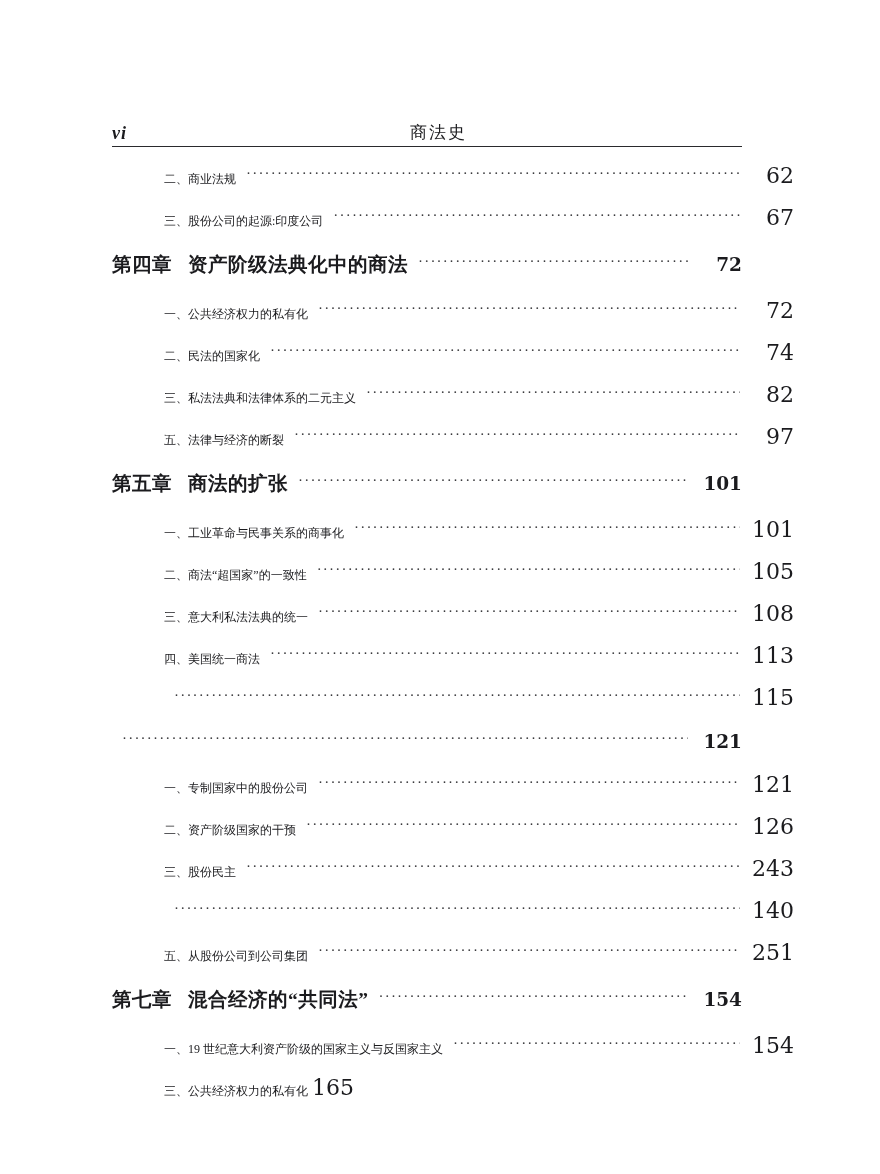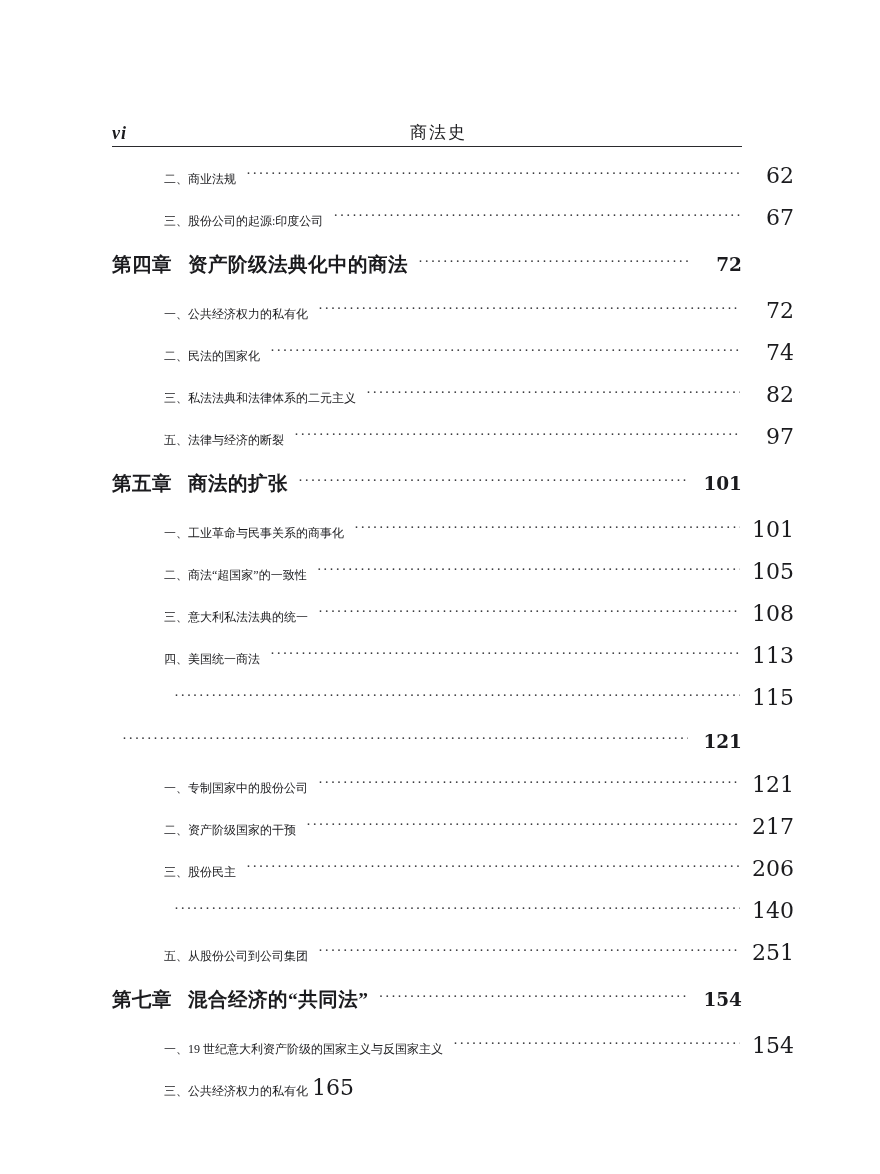--- a/index.html
+++ b/index.html
@@ -201,26 +201,26 @@
           <span class="page-num">121</span>
         </div>
         <div class="entry section lvl-section">
           <span class="label">一、专制国家中的股份公司</span>
           <span class="leader"></span>
           <span class="page-num">121</span>
         </div>
         <div class="entry section lvl-section">
           <span class="label">二、资产阶级国家的干预</span>
           <span class="leader"></span>
-          <span class="page-num">217</span>
+          <span class="page-num">126</span>
         </div>
         <div class="entry section lvl-section">
           <span class="label">三、股份民主</span>
           <span class="leader"></span>
-          <span class="page-num">206</span>
+          <span class="page-num">243</span>
         </div>
         <div class="entry section lvl-section">
           <span class="leader"></span>
           <span class="page-num">140</span>
         </div>
         <div class="entry section lvl-section">
           <span class="label">五、从股份公司到公司集团</span>
           <span class="leader"></span>
           <span class="page-num">251</span>
         </div>

